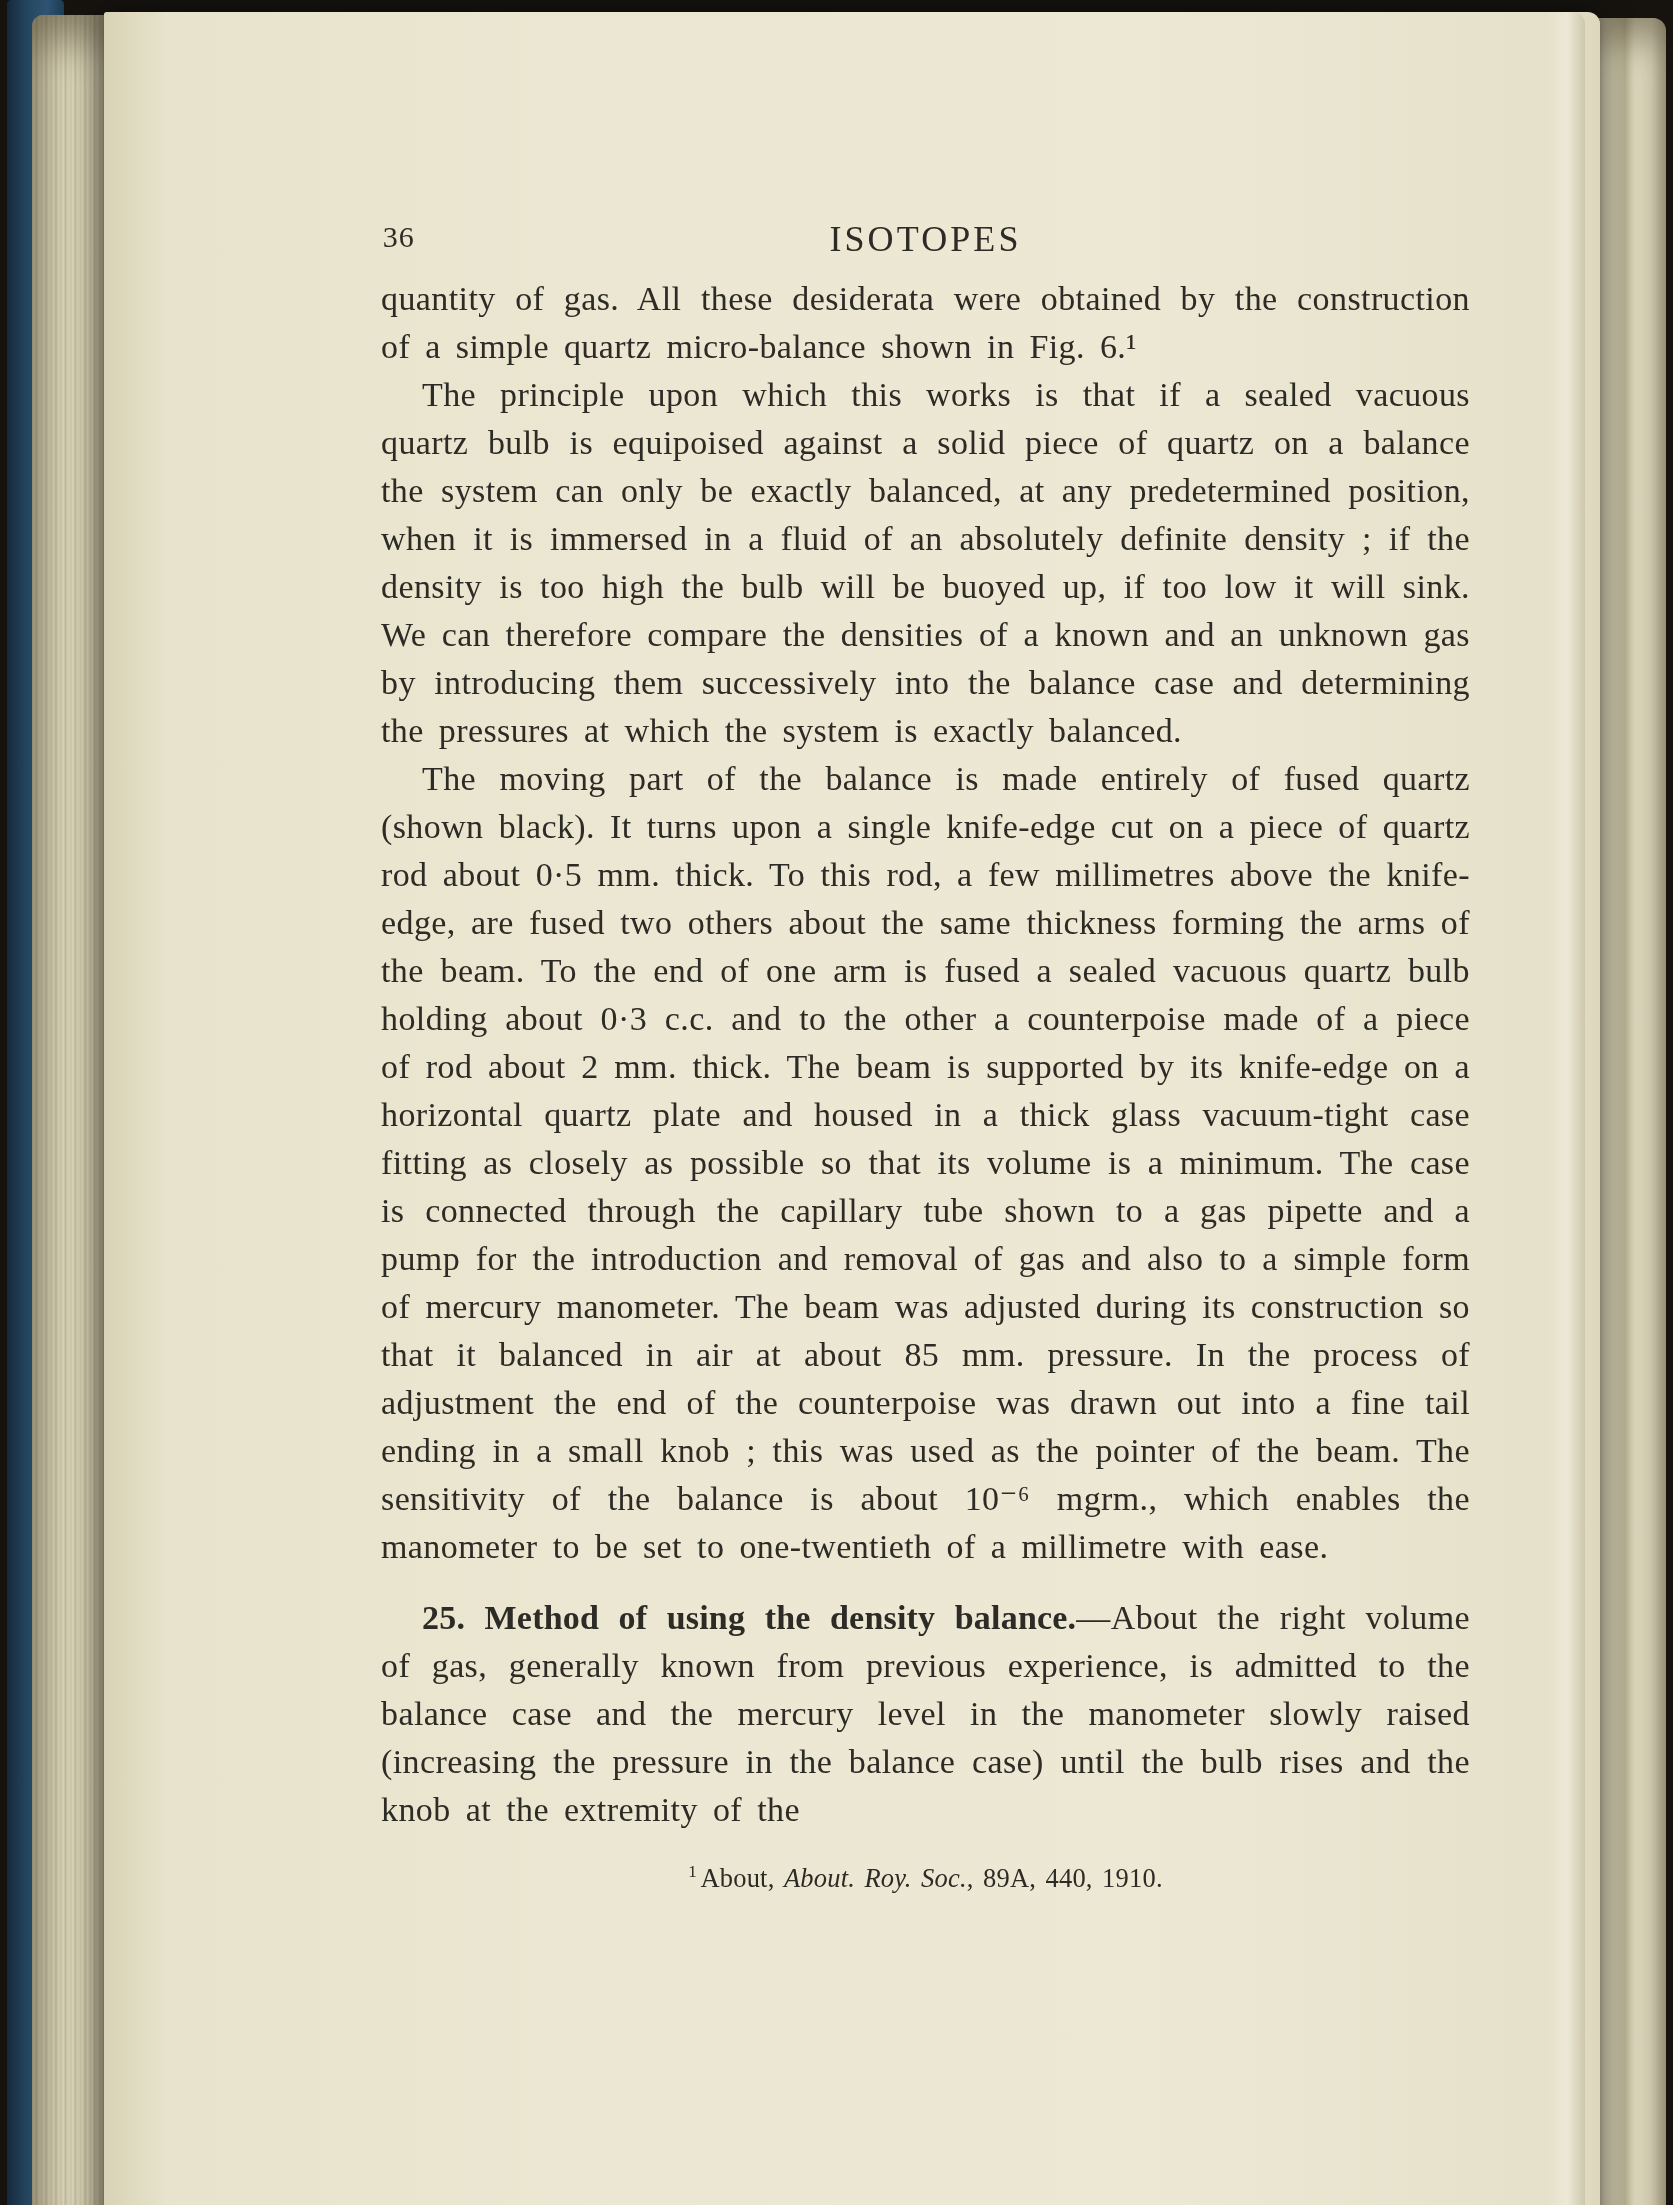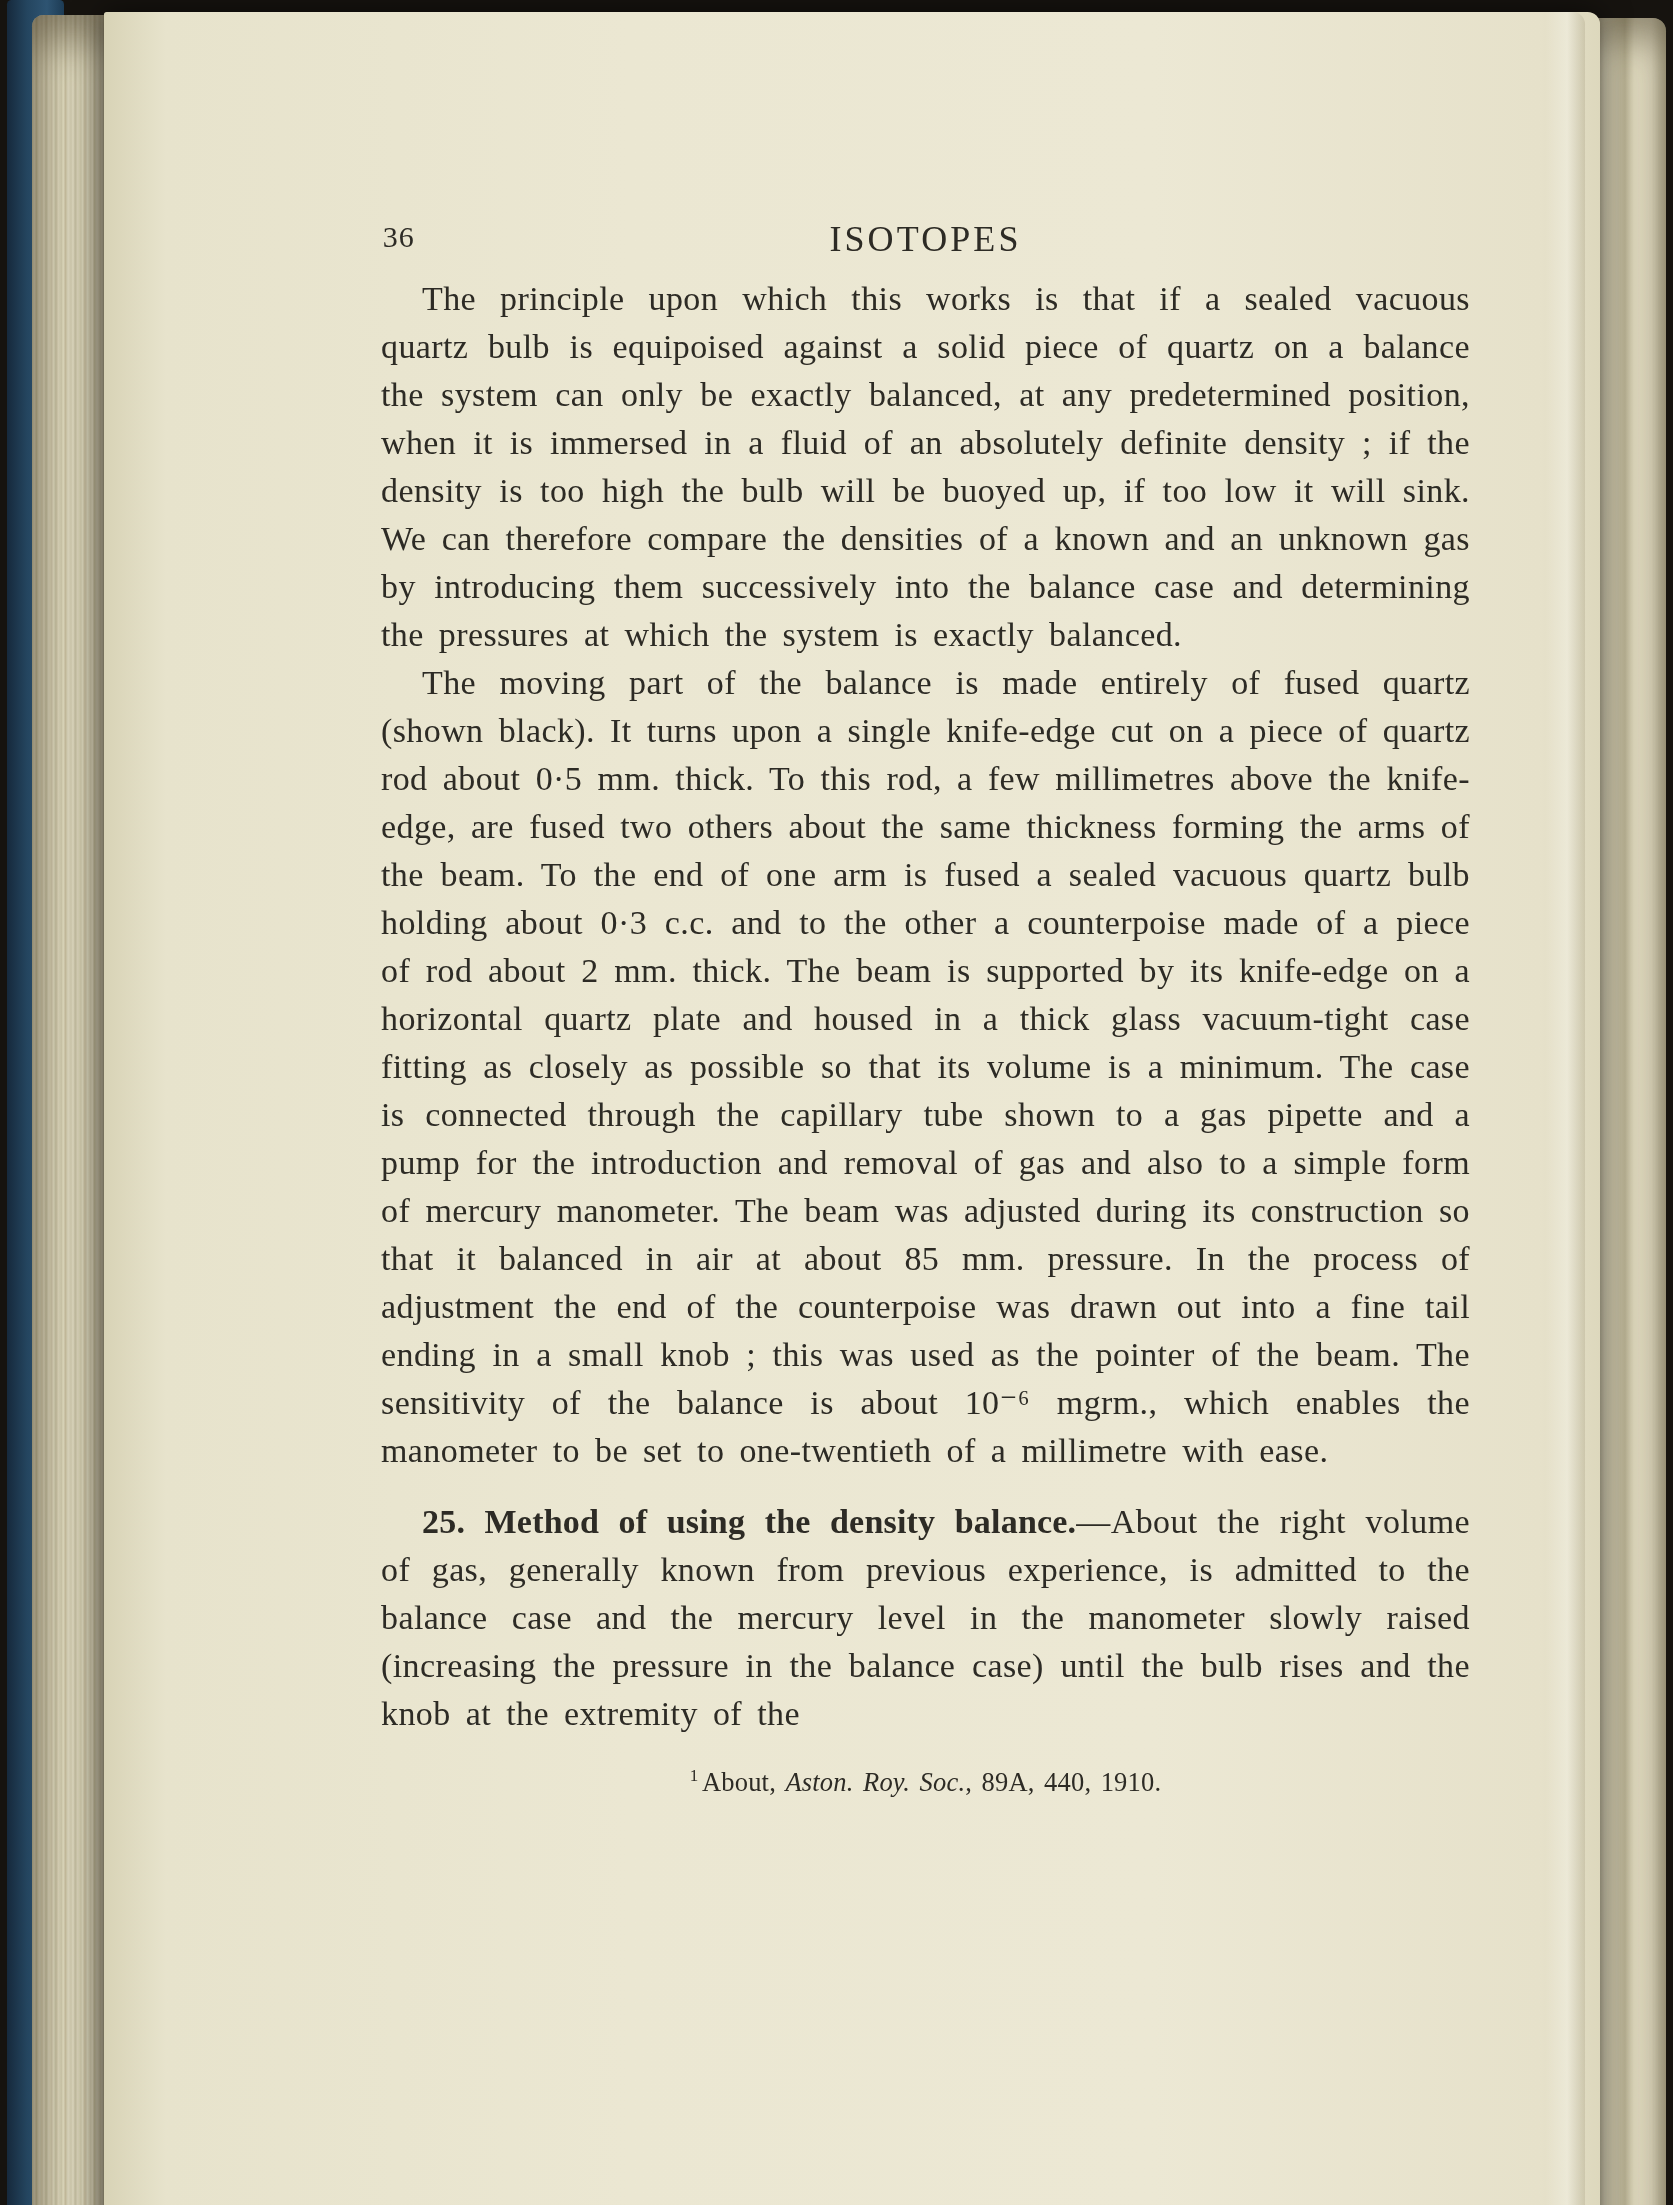--- a/index.html
+++ b/index.html
@@ -94,26 +94,27 @@
   <div class="right-edges"></div>
 
   <div class="page">
     <div class="page-inner">
 
       <div class="page-head">
         <span class="page-num">36</span>
         <span class="running-head">ISOTOPES</span>
       </div>
 
+      <p class="body-text">quantity of gas.  All these desiderata were obtained by the construction of a simple quartz micro-balance shown in Fig. 6.¹</p>
 
       <p class="body-text indent">The principle upon which this works is that if a sealed vacuous quartz bulb is equipoised against a solid piece of quartz on a balance the system can only be exactly balanced, at any predetermined position, when it is immersed in a fluid of an absolutely definite density ;  if the density is too high the bulb will be buoyed up, if too low it will sink.  We can therefore compare the densities of a known and an unknown gas by introducing them successively into the balance case and determining the pressures at which the system is exactly balanced.</p>
 
       <p class="body-text indent">The moving part of the balance is made entirely of fused quartz (shown black).  It turns upon a single knife-edge cut on a piece of quartz rod about 0·5 mm. thick.  To this rod, a few millimetres above the knife-edge, are fused two others about the same thickness forming the arms of the beam.  To the end of one arm is fused a sealed vacuous quartz bulb holding about 0·3 c.c. and to the other a counterpoise made of a piece of rod about 2 mm. thick.  The beam is supported by its knife-edge on a horizontal quartz plate and housed in a thick glass vacuum-tight case fitting as closely as possible so that its volume is a minimum.  The case is connected through the capillary tube shown to a gas pipette and a pump for the introduction and removal of gas and also to a simple form of mercury manometer.  The beam was adjusted during its construction so that it balanced in air at about 85 mm. pressure.  In the process of adjustment the end of the counterpoise was drawn out into a fine tail ending in a small knob ; this was used as the pointer of the beam.  The sensitivity of the balance is about 10⁻⁶ mgrm., which enables the manometer to be set to one-twentieth of a millimetre with ease.</p>
 
       <p class="body-text indent section-para"><b>25. Method of using the density balance.</b><span>—About the right volume of gas, generally known from previous experience, is admitted to the balance case and the mercury level in the manometer slowly raised (increasing the pressure in the balance case) until the bulb rises and the knob at the extremity of the</span></p>
 
-      <p class="footnote"><sup>1</sup><span>About, </span><i>Aston. Roy. Soc.</i><span>, </span><b>89A</b><span>, 440,  1910.</span></p>
+      <p class="footnote"><sup>1</sup><span>About, </span><i>About. Roy. Soc.</i><span>, </span><b>89A</b><span>, 440,  1910.</span></p>
 
     </div>
   </div>
 
 </div>
 
 
 </body></html>

